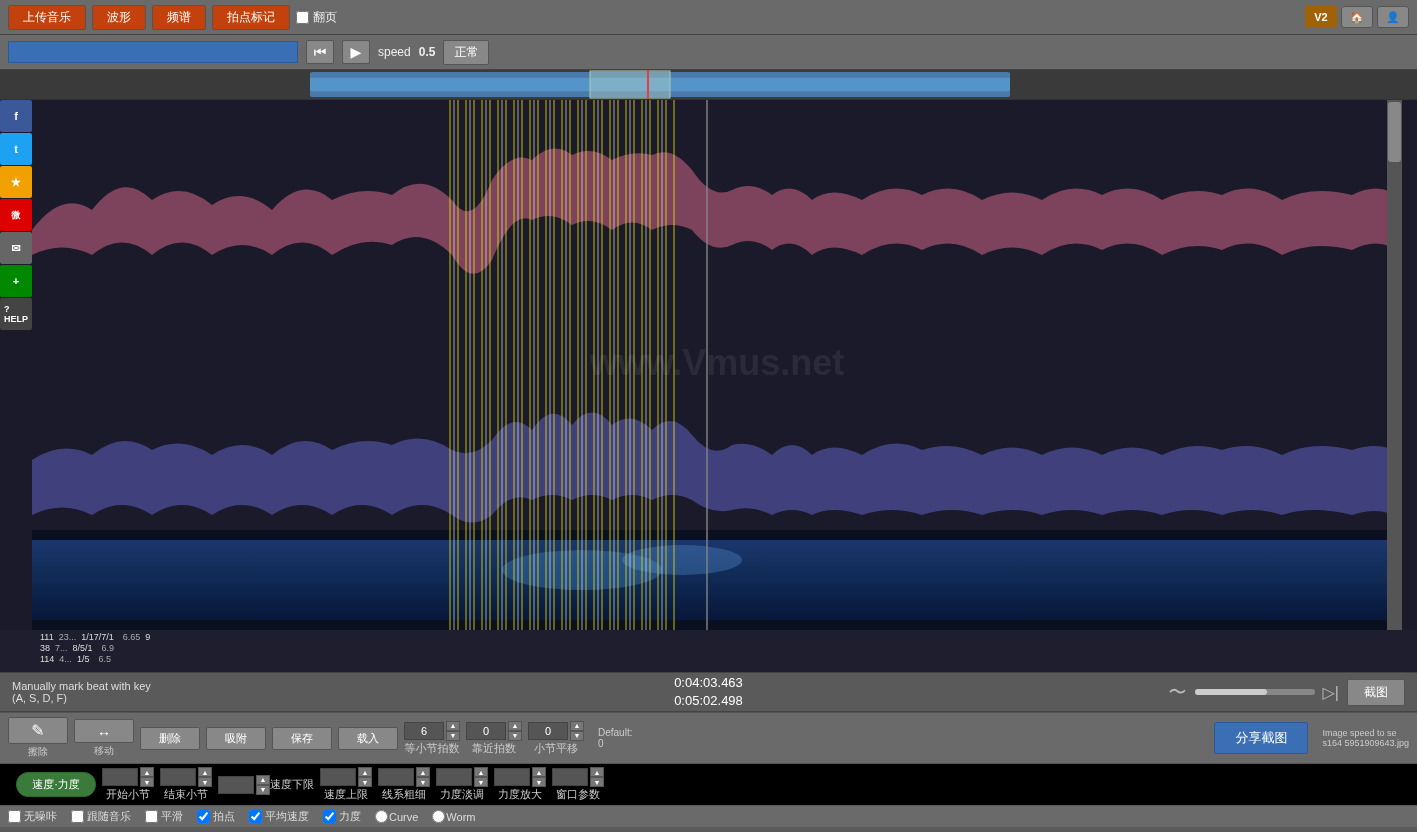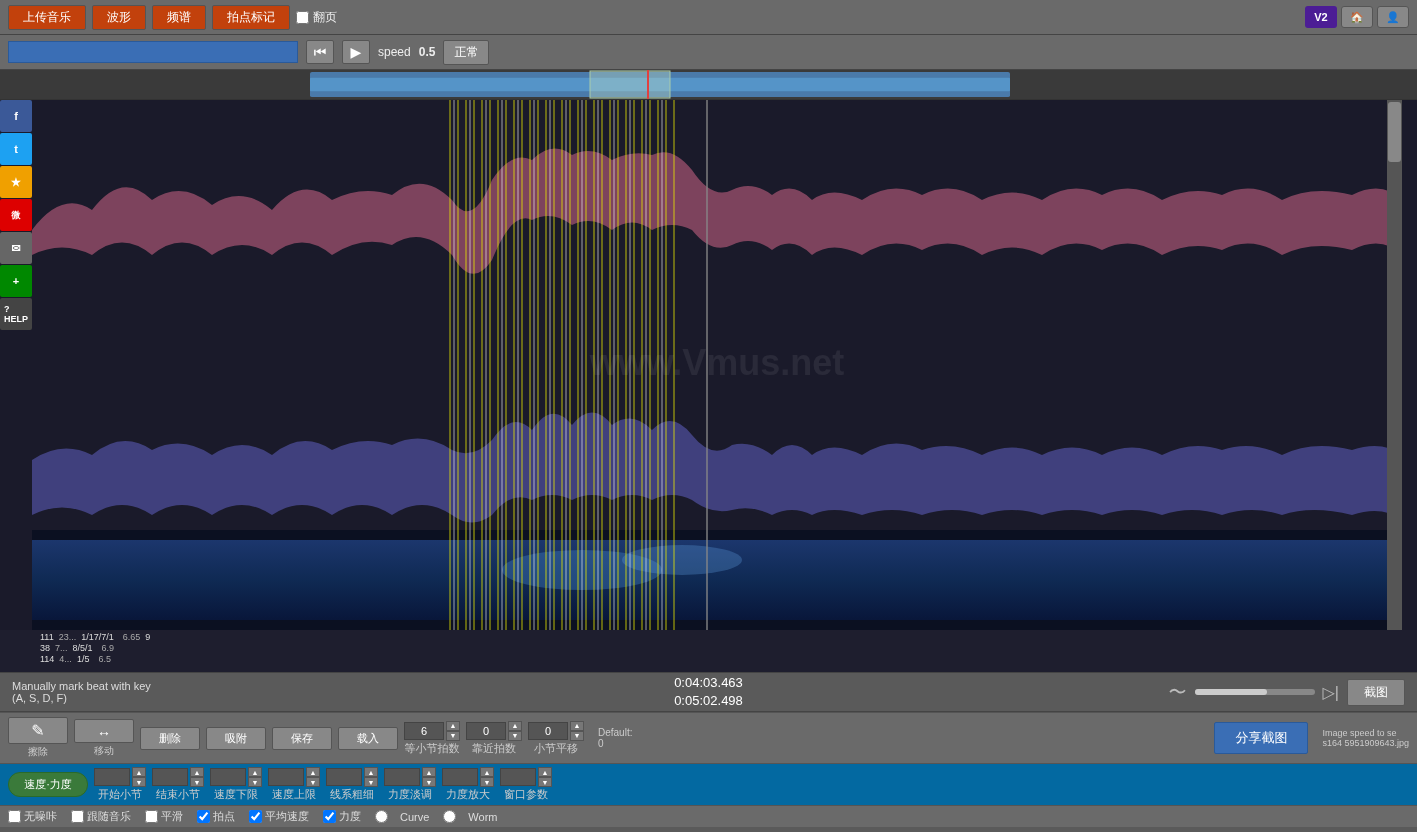--- a/index.html
+++ b/index.html
@@ -25,21 +25,21 @@
       border-radius: 2px;
     }
     .checkbox-label { display: flex; align-items: center; gap: 4px; font-size: 12px; color: #eee; }
     .top-right-icons { margin-left: auto; display: flex; gap: 4px; align-items: center; }
     .icon-btn {
       width: 32px; height: 22px;
       border-radius: 3px;
       display: flex; align-items: center; justify-content: center;
       cursor: pointer; font-size: 11px; font-weight: bold;
     }
-    .icon-btn-v2 { background: #4c1d95; color: #fff; }
+    .icon-btn-v2 { background: #a16207; color: #fff; }
     .icon-btn-home { background: #888; color: #fff; border: 1px solid #555; }
     .icon-btn-user { background: #888; color: #fff; border: 1px solid #555; }
 
     
     .second-toolbar {
       background: #6a6a6a;
       height: 35px;
       display: flex;
       align-items: center;
       padding: 4px 8px;
@@ -272,21 +272,21 @@
       display: flex;
       align-items: center;
       gap: 3px;
       font-size: 11px;
       color: #ddd;
       cursor: pointer;
     }
     .radio-label {
       display: flex;
       align-items: center;
-      gap: 12px;
+      gap: 1px;
       font-size: 11px;
       color: #ddd;
       cursor: pointer;
     }
 
     
     .waveform-svg { position: absolute; left: 0; top: 0; width: 100%; height: 100%; }
 
     
     .overview-svg { width: 100%; height: 100%; }
@@ -569,21 +569,21 @@
   </div>
 
   <button class="share-cut-btn">分享截图</button>
 
   <div style="margin-left:8px; font-size:9px; color:#ccc;">
     <div>Image speed to se</div>
     <div>s164 5951909643.jpg</div>
   </div>
 </div>
 
-<div style="background:#0369a1; padding:3px 8px; display:flex; align-items:center; gap:6px; border-top:1px solid #555;">
+<div style="background:#000000; padding:3px 16px; display:flex; align-items:center; gap:6px; border-top:1px solid #555;">
   <button class="speed-slider-btn">速度·力度</button>
 
   <div style="display:flex; flex-direction:column; align-items:center;">
     <div class="spinner-row">
       <input class="spinner-input" type="text" value="" style="width: 36px;">
       <div class="spinner-arrows">
         <div class="spinner-arrow">▲</div>
         <div class="spinner-arrow">▼</div>
       </div>
     </div>
@@ -594,21 +594,21 @@
     <div class="spinner-row">
       <input class="spinner-input" type="text" value="" style="width: 36px;">
       <div class="spinner-arrows">
         <div class="spinner-arrow">▲</div>
         <div class="spinner-arrow">▼</div>
       </div>
     </div>
     <span class="param-label">结束小节</span>
   </div>
 
-  <div style="display:flex; flex-direction:column; align-items:center;">
+  <div style="display:flex; flex-direction:row; align-items:center;">
     <div class="spinner-row">
       <input class="spinner-input" type="text" value="" style="width: 36px;">
       <div class="spinner-arrows">
         <div class="spinner-arrow">▲</div>
         <div class="spinner-arrow">▼</div>
       </div>
     </div>
     <span class="param-label">速度下限</span>
   </div>
 

